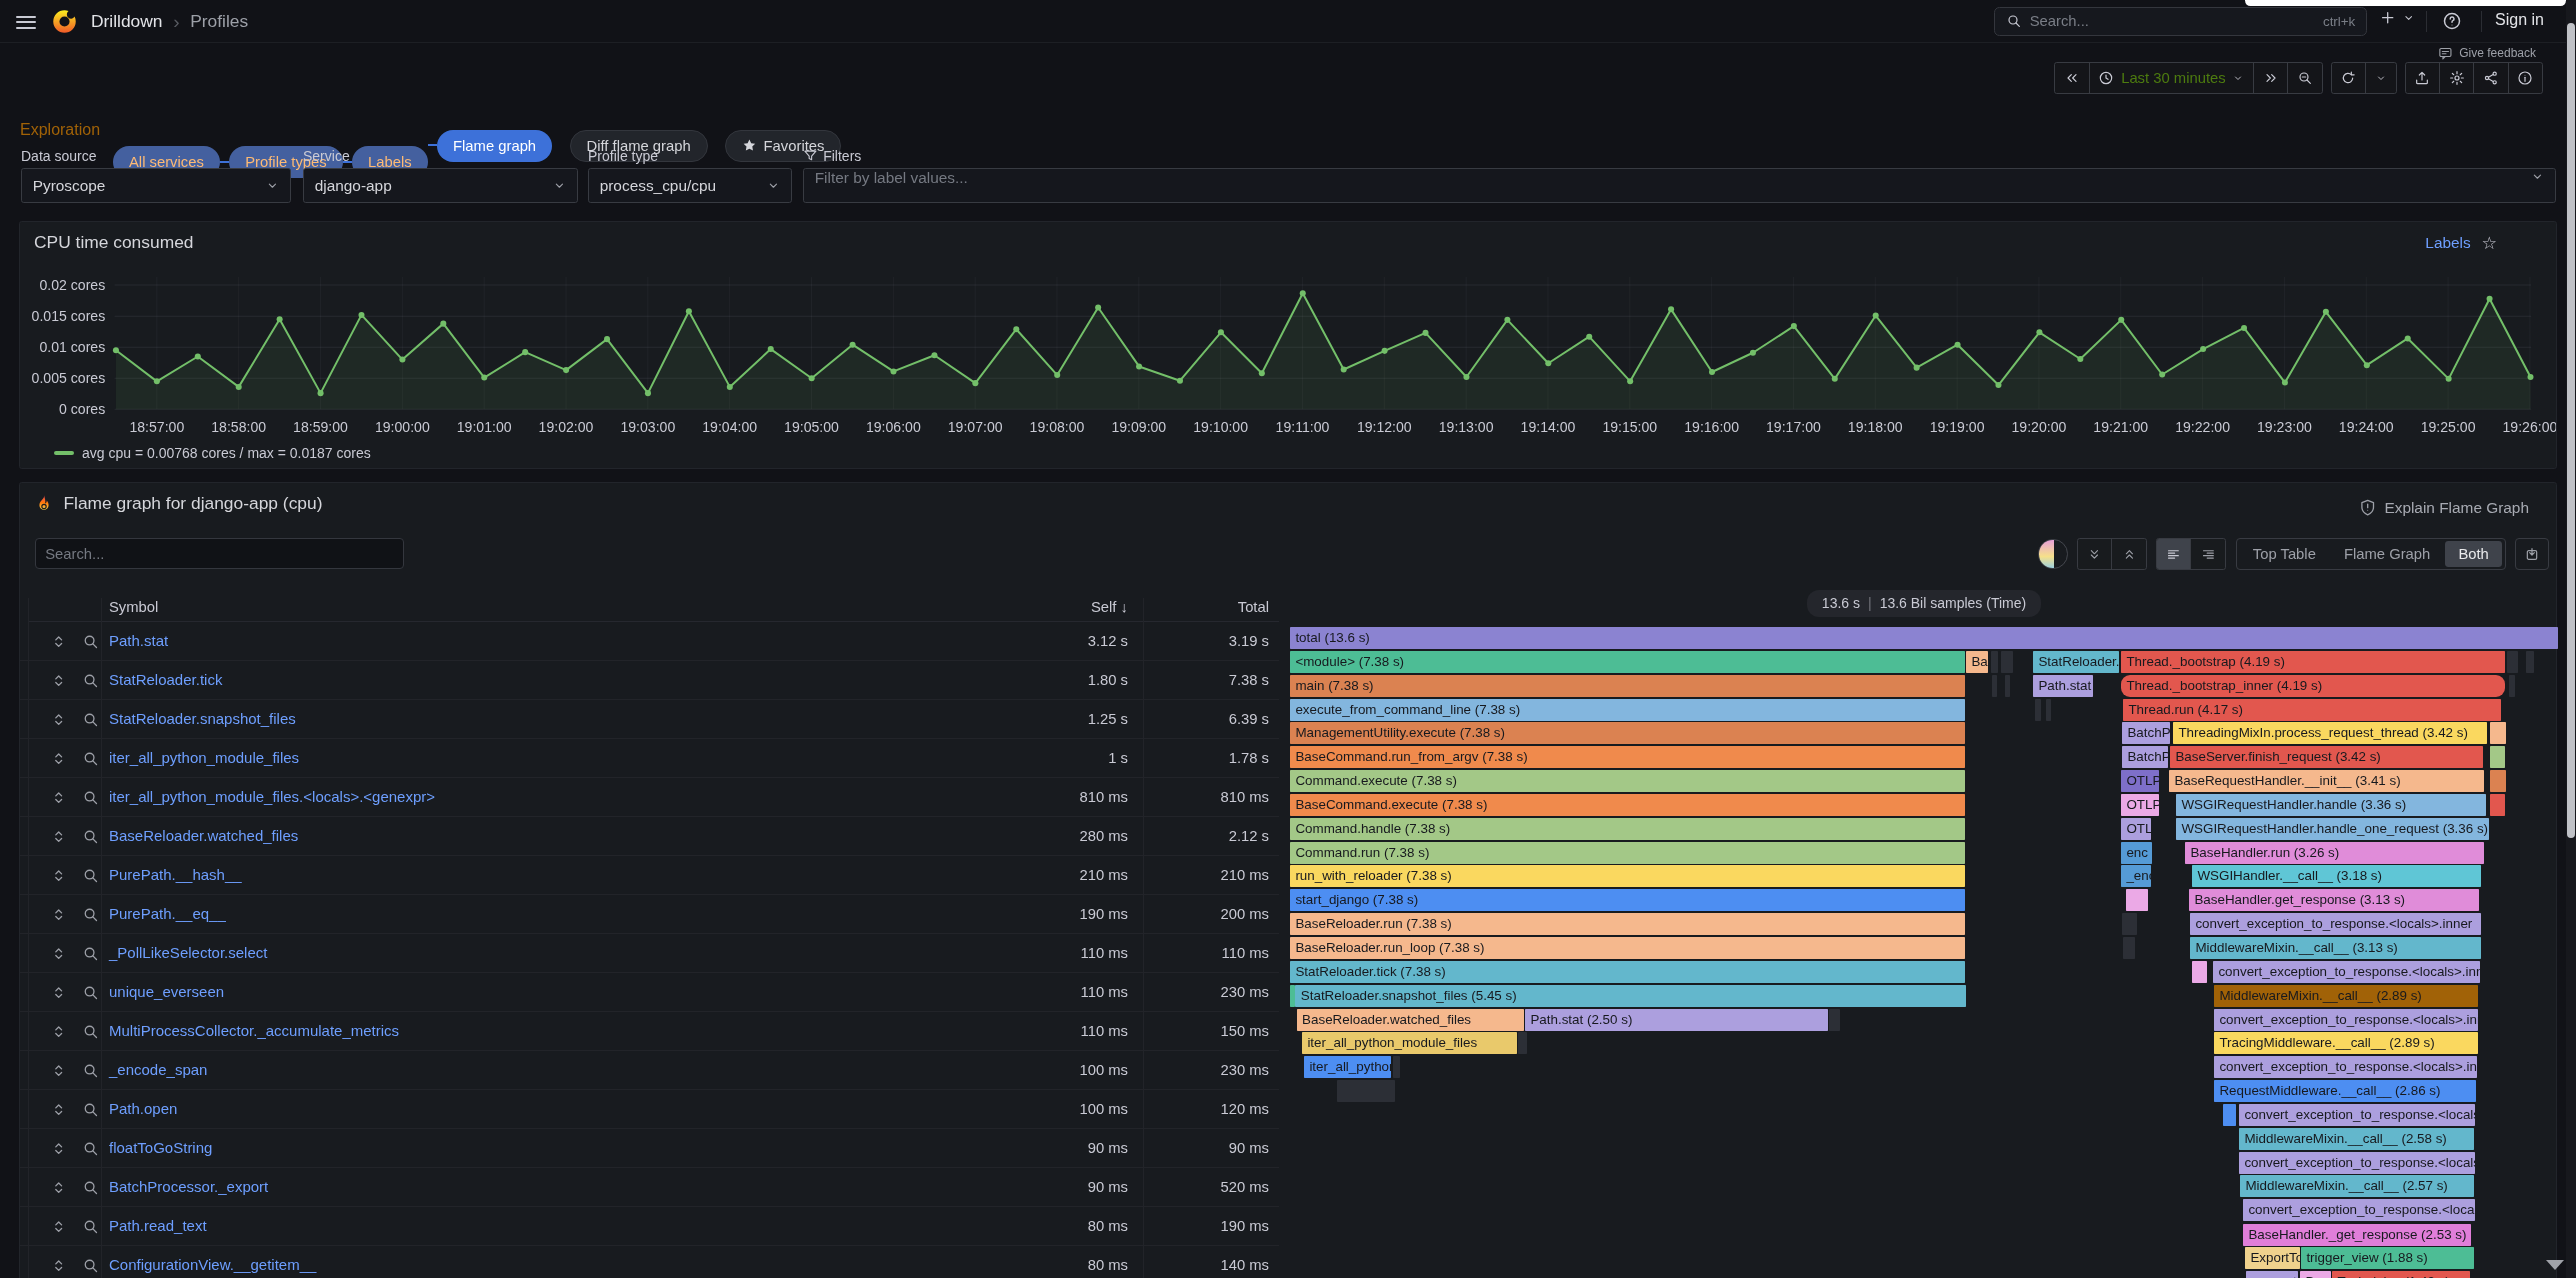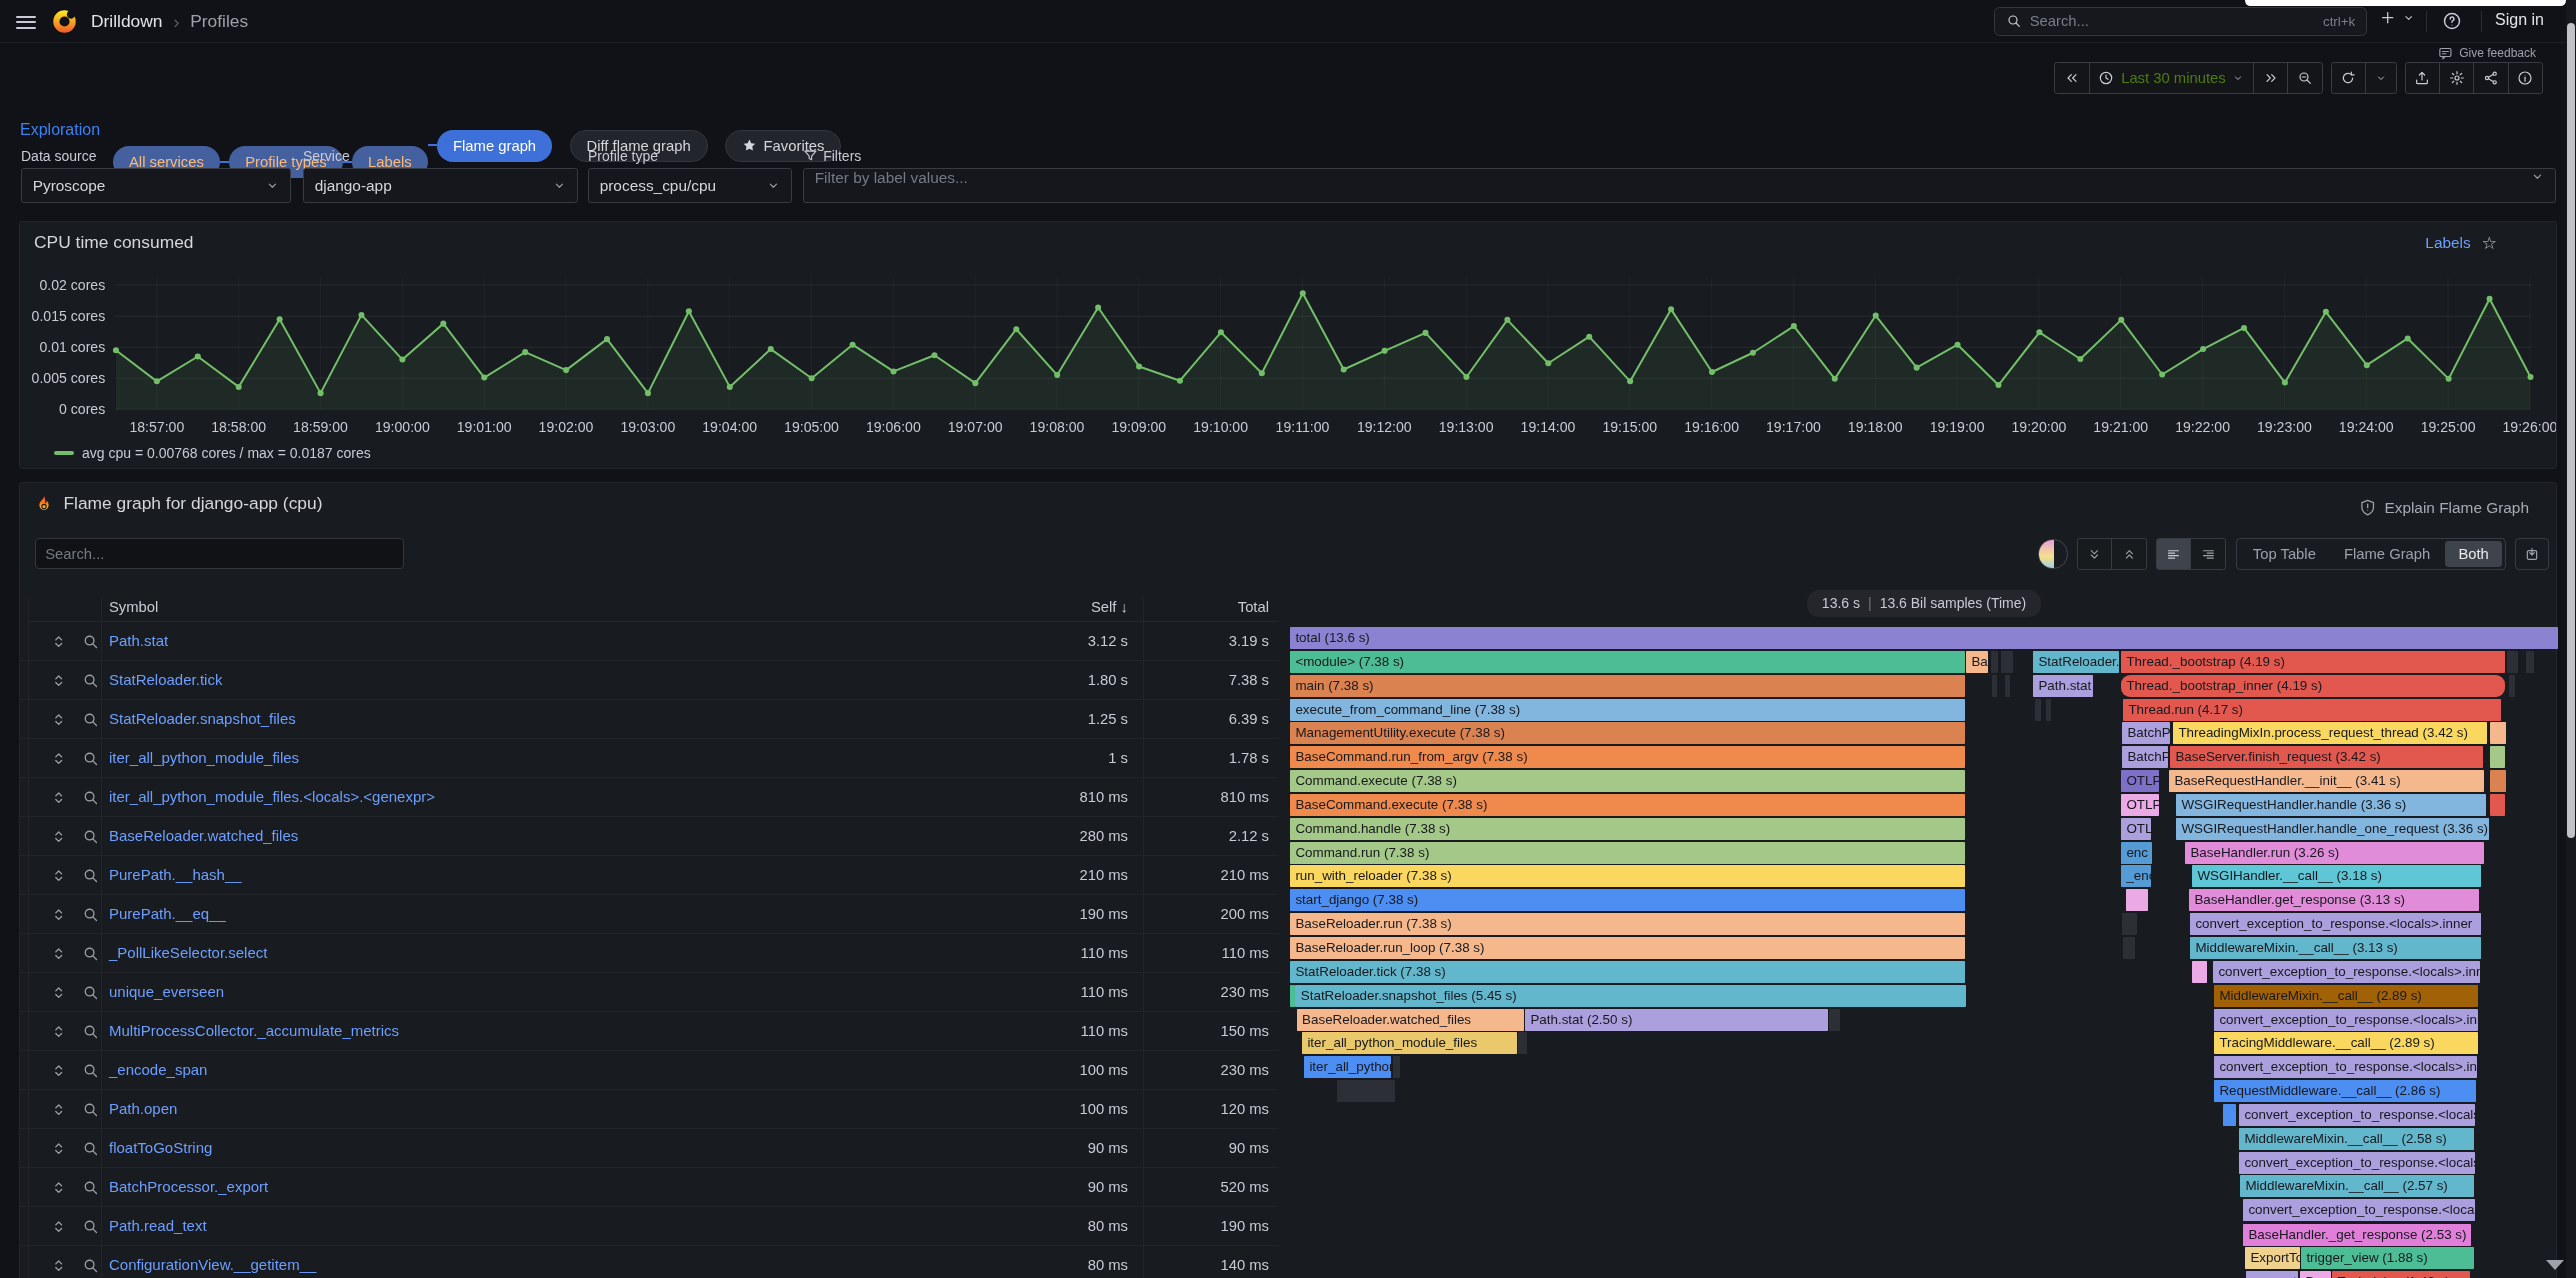--- a/index.html
+++ b/index.html
@@ -32,21 +32,21 @@
   .signin{ position:absolute; right:32px; top:11.4px; font-size:16px; color:#E3E4E8; font-weight:500; cursor:pointer; }
   .artifact{ position:absolute; left:2245px; top:0; width:321px; height:6px; background:#FFFFFF;
     border-radius:0 0 5.4px 5.4px; }
 
   
   .sbtrack{ position:absolute; right:0; top:0; width:10px; height:1279px; background:#17181D; }
   .sbthumb{ position:absolute; right:1.3px; top:23px; width:7.4px; height:815px; background:#C0C2C7; border-radius:4px; }
 
   
   .tabsrow{ position:absolute; left:0; top:43px; width:2576px; height:78px; }
-  .explabel{ position:absolute; left:20px; top:78px; font-size:16px; color:#3b82f6; }
+  .explabel{ position:absolute; left:20px; top:78px; font-size:16px; color:#a16207; }
   .pills{ position:absolute; left:113px; top:70px; display:flex; gap:9.4px; align-items:center; }
   .pill{ position:relative; height:32px; border-radius:16px; display:flex; align-items:center;
     padding:0 16px; font-size:14.8px; cursor:pointer; white-space:nowrap; }
   .pill.linkblue{ background:#44609F; color:#fdba74;margin-top:33px; }
   .pill.active{ background:#3D71D9; color:#FFFFFF; }
   .pill.plain{ background:#22252B; color:#D5D6DB; border:0.7px solid #33363D; gap:6.7px; }
   .pill.conn::before{ content:''; position:absolute; left:-9.4px; top:50%; width:9.4px; height:2px;
     background:#3D71D9; margin-top:-1.3px; }
   .pill.gapL{ margin-left:8px; }
   .feedback{ position:absolute; right:40px; top:2.7px; display:flex; gap:6.7px; align-items:center;

